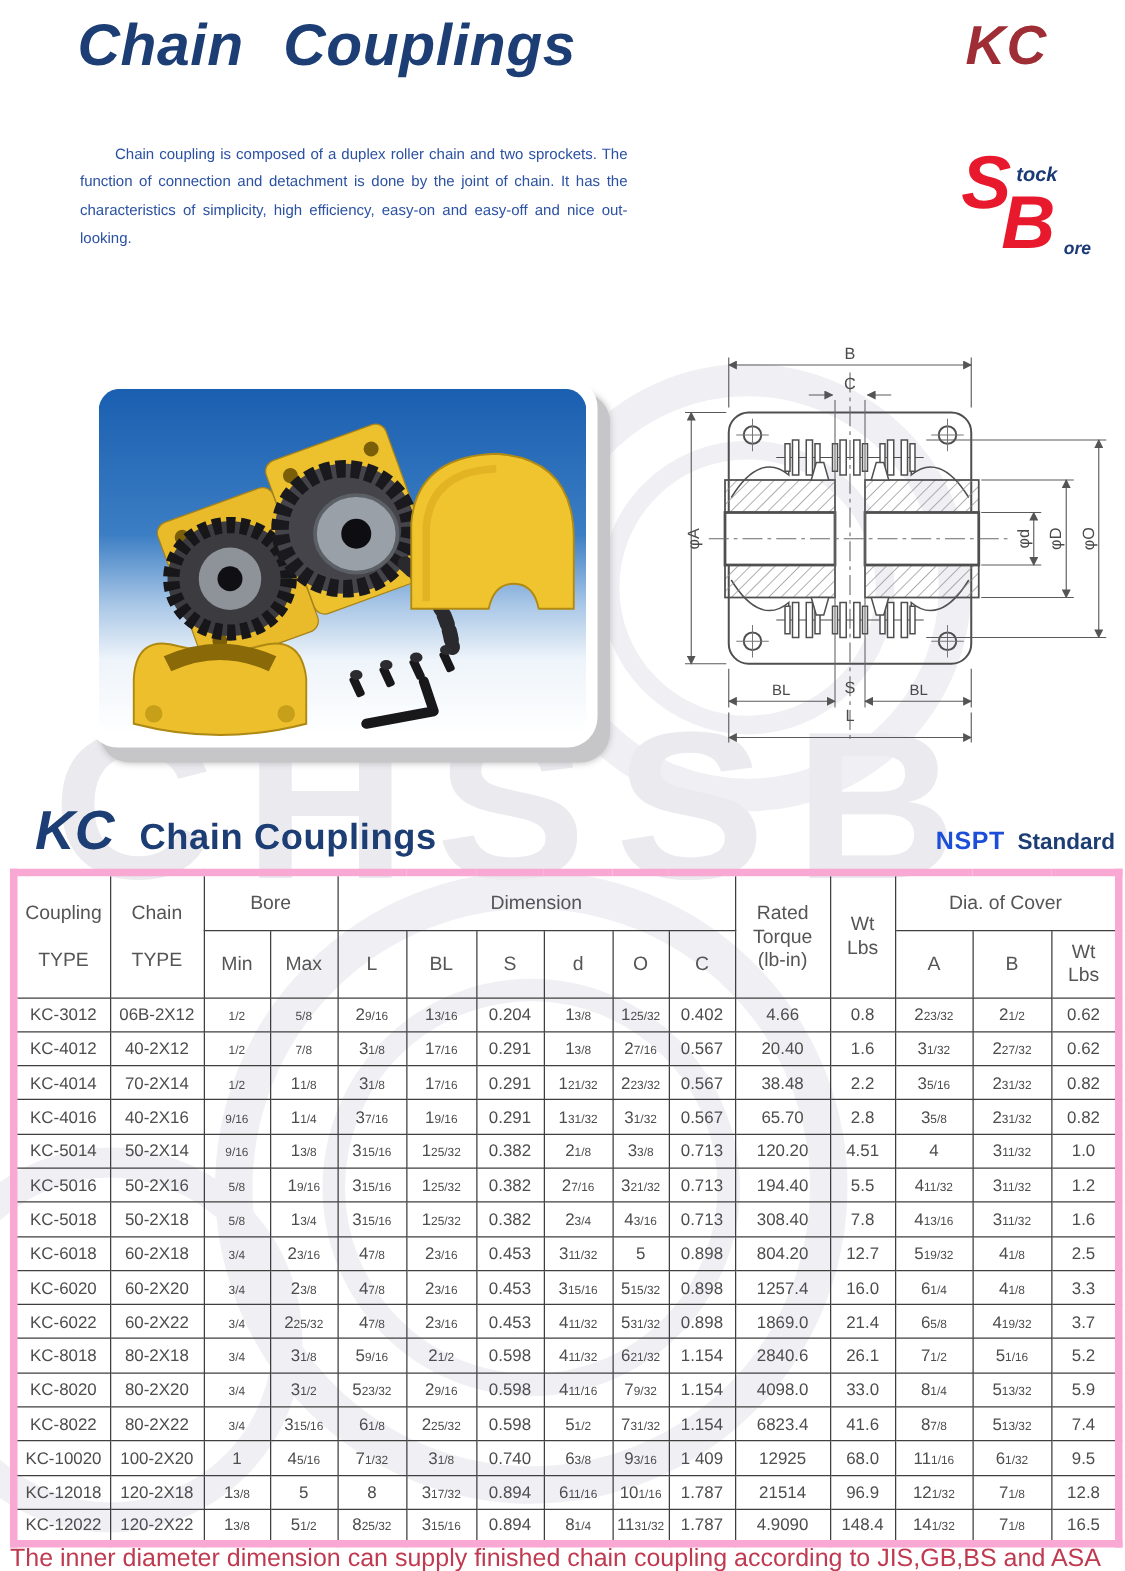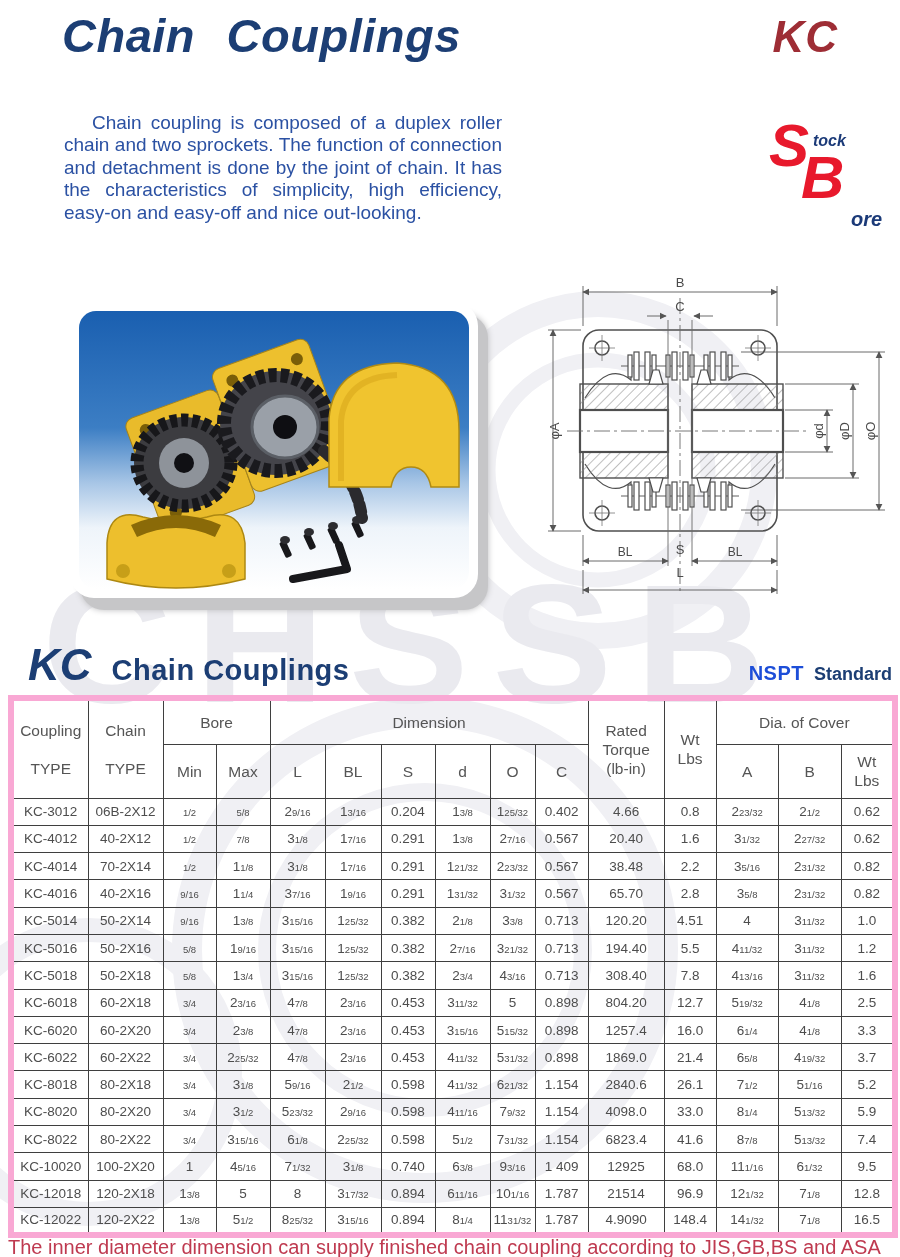--- a/index.html
+++ b/index.html
@@ -14,30 +14,30 @@
              color:#eaeaef; letter-spacing:22px; transform:scaleX(1.07); transform-origin:left top;
              line-height:1; white-space:nowrap; }
 
   
   .page-title { position:absolute; left:62px; top:8px; z-index:1; font-size:47px; font-weight:bold;
                 font-style:italic; color:#1c3e74; letter-spacing:0.5px; word-spacing:18px; }
   .model-code { position:absolute; right:62px; top:12px; z-index:1; font-size:44px; font-weight:bold;
                 font-style:italic; color:#9e2d35; letter-spacing:1px; }
 
   .intro { position:absolute; left:64px; top:112px; width:438px; z-index:1; color:#2b51a3;
-           font-size:19px; line-height:22.4px; text-align:justify; }
+           font-size:12px; line-height:22.4px; text-align:justify; }
   .intro p { text-indent:28px; }
 
   
   .sb-logo { position:absolute; left:763px; top:116px; width:130px; height:105px; z-index:1; }
   .sb-logo span { position:absolute; font-weight:bold; font-style:italic; }
   .sb-s   { left:6px;  top:0px;   font-size:60px; color:#e8192c; line-height:1; }
   .sb-tock{ left:50px; top:16px;  font-size:16px; color:#1b3a78; font-style:normal; }
   .sb-b   { left:38px; top:32px;  font-size:60px; color:#e8192c; line-height:1; }
-  .sb-ore { left:88px; top:92px;  font-size:20px; color:#1b3a78; font-style:normal; }
+  .sb-ore { left:88px; top:74px;  font-size:14px; color:#1b3a78; font-style:normal; }
 
   
   .photo-card { position:absolute; left:70px; top:302px; width:408px; height:296px; z-index:1;
                 background:#ffffff; border-radius:24px; box-shadow:10px 12px 0 #c6c6c8, 10px 12px 6px #bcbcbe; }
   .photo-bg { position:absolute; left:9px; top:9px; right:9px; bottom:9px; border-radius:17px; overflow:hidden; }
 
   
   .diagram { position:absolute; left:545px; top:270px; z-index:1; }
   .diagram text { font-family:"Liberation Sans", sans-serif; }
 

